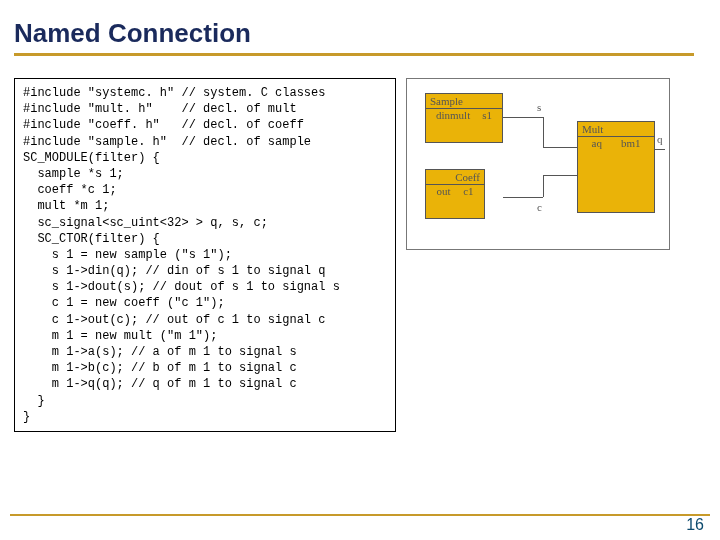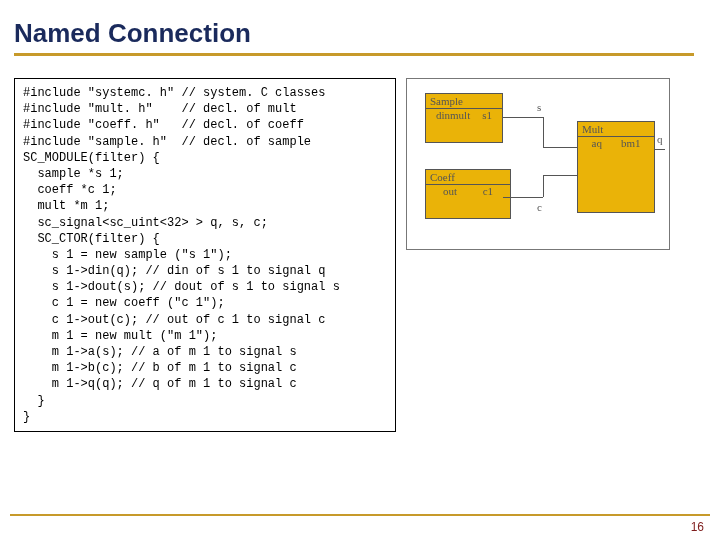--- a/index.html
+++ b/index.html
@@ -92,22 +92,22 @@
     left: 0;
     width: 100%;
     text-align: center;
     font-size: 12px;
     color: #333;
   }
   .footer-page {
     position: absolute;
     bottom: 6px;
     right: 16px;
-    font-size: 12px;
-    color: #7f1d1d;
+    font-size: 16px;
+    color: #0c4a6e;
   }
 </style>
 </head>
 <body>
 
 <div class="slide">
 
   <h1 class="title">Named Connection</h1>
   <div class="title-rule"></div>
 
@@ -144,21 +144,21 @@
             <span>din</span>
             <span>mult</span>
           </div>
           <div class="port-row">
             <span></span>
             <span>s1</span>
           </div>
         </div>
       </div>
 
-      <div class="box" style="left:18px; top:90px; width:86px; height:50px;">
+      <div class="box" style="left:18px; top:90px; width:60px; height:50px;text-align:right;">
         <div class="hdr">Coeff</div>
         <div class="body">
           <div class="port-row">
             <span></span>
             <span>out</span>
           </div>
           <div class="port-row">
             <span></span>
             <span>c1</span>
           </div>

